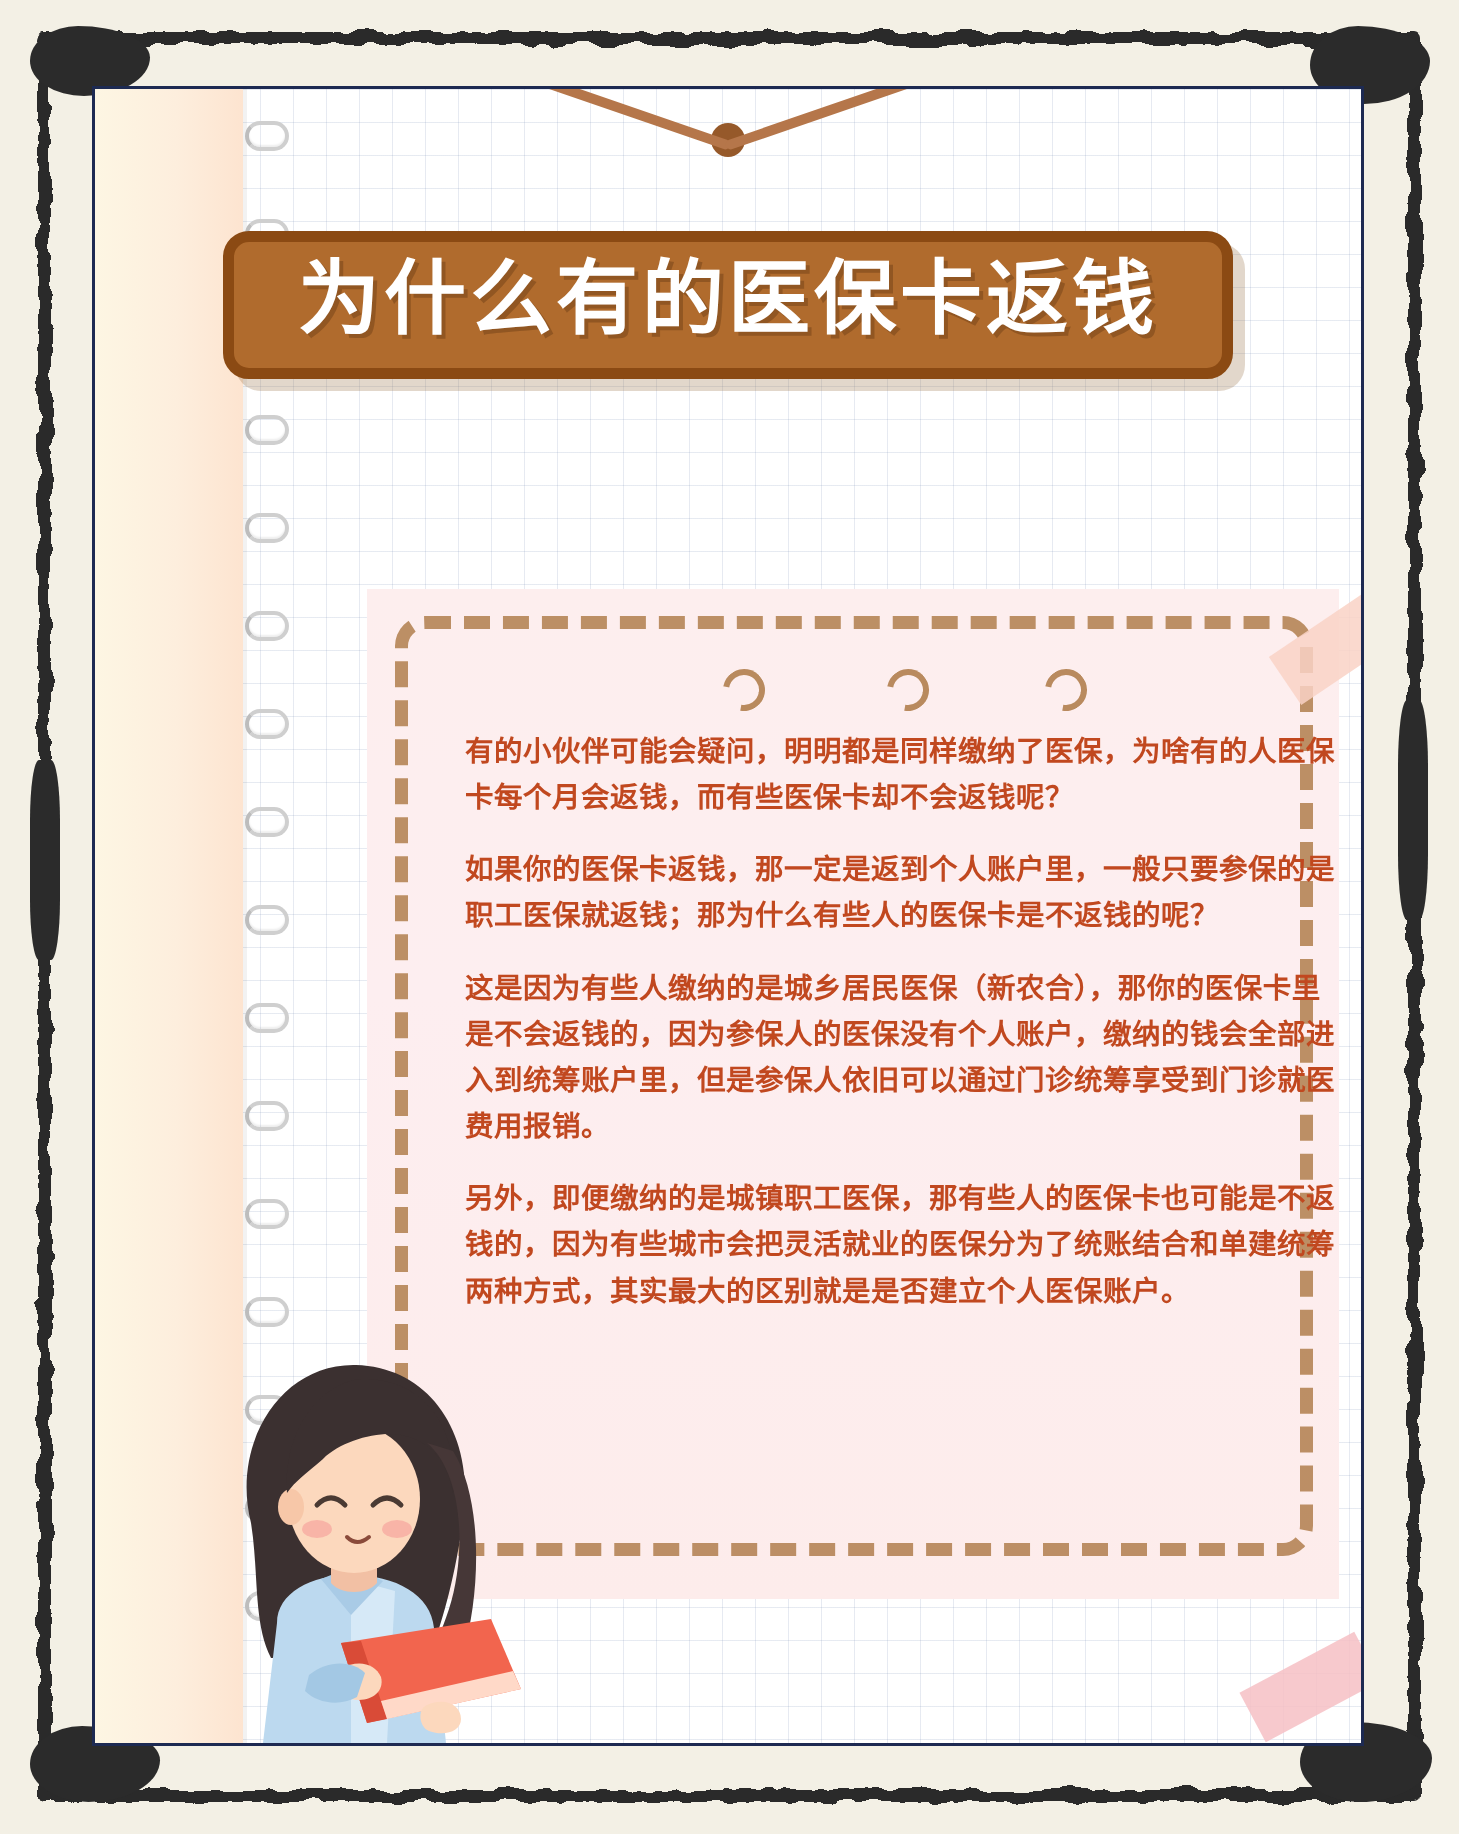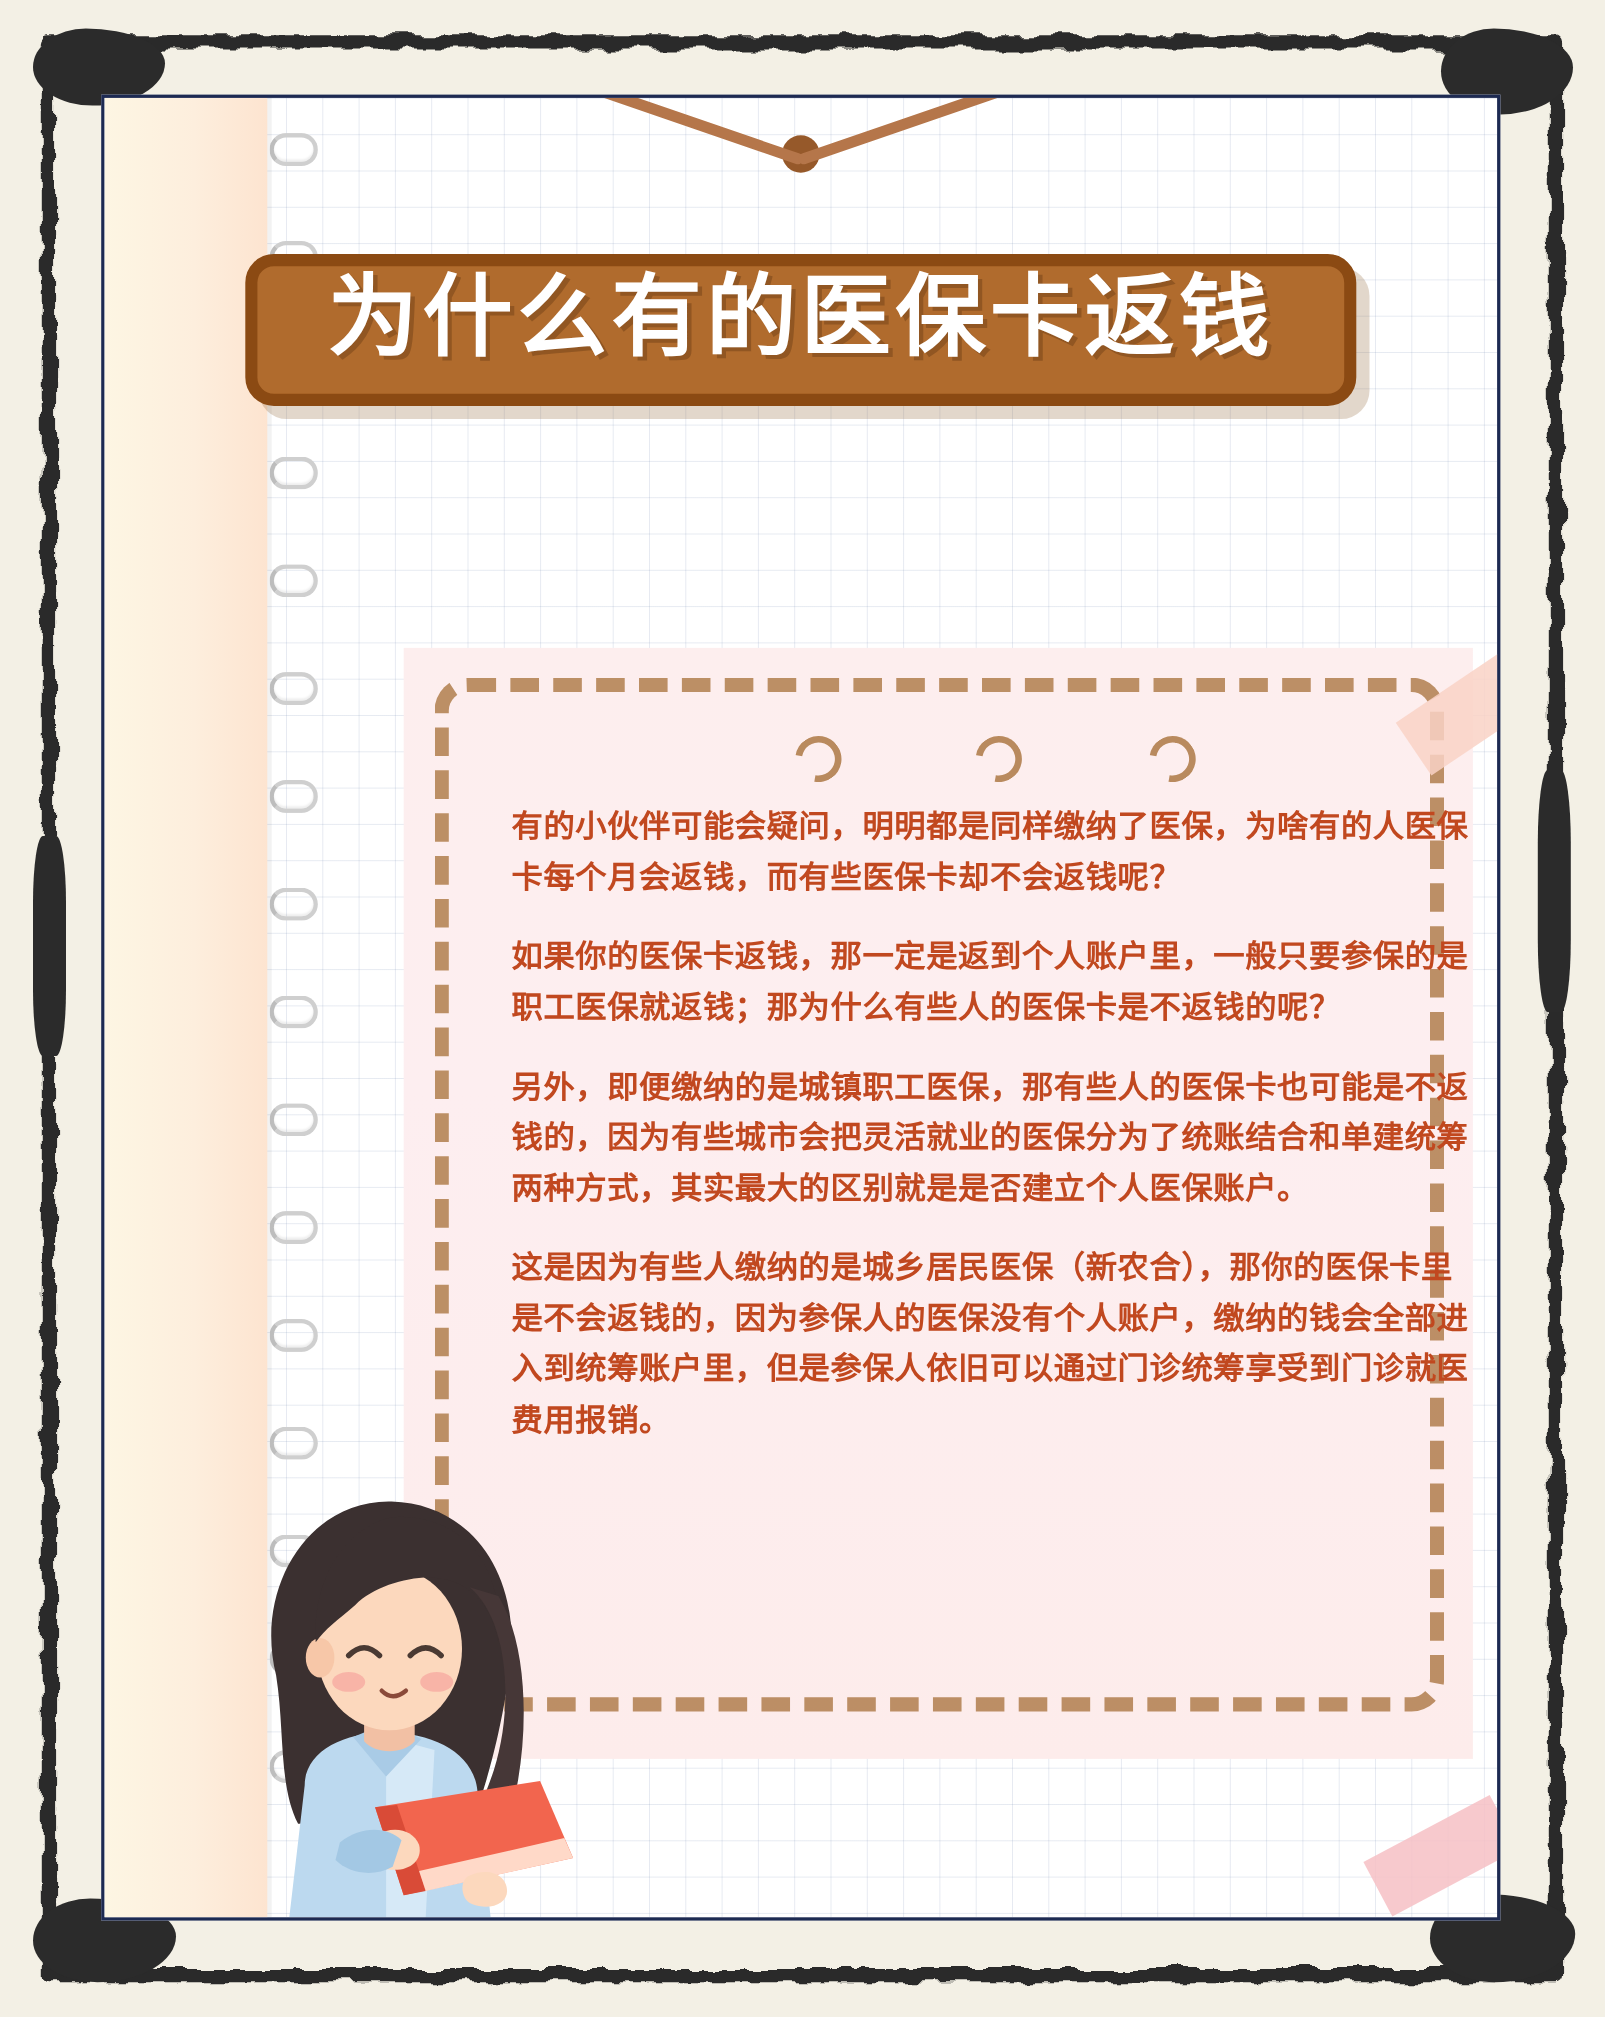--- a/index.html
+++ b/index.html
@@ -126,21 +126,21 @@
   .title-plate {
     position: absolute;
     left: 50%;
     top: 142px;
     transform: translateX(-50%);
     width: 1010px;
     box-sizing: border-box;
     background: #b06b2d;
     border: 11px solid #8b4a13;
     border-radius: 26px;
-    padding: 2px 30px 24px;
+    padding: 12px 30px 24px;
     text-align: center;
     box-shadow: 12px 12px 0 rgba(150,110,70,.28);
   }
   .title-plate .title-text {
     font-family: "DejaVu Sans", "Liberation Sans", sans-serif;
     font-weight: bold;
     font-size: 82px;
     letter-spacing: 4px;
     color: #ffffff;
     line-height: 1.1;
@@ -297,22 +297,22 @@
     <div class="hole" style="left:628px;top:580px;"></div>
     <div class="hole" style="left:792px;top:580px;"></div>
     <div class="hole" style="left:950px;top:580px;"></div>
 
     <div class="tape t1"></div>
     <div class="tape t2"></div>
 
     <div class="body-text" id="body-text">
         <p><span>有的小伙伴可能会疑问，明明都是同样缴纳了医保，为啥有的人医保卡每个月会返钱，而有些医保卡却不会返钱呢？</span></p>
         <p><span>如果你的医保卡返钱，那一定是返到个人账户里，一般只要参保的是职工医保就返钱；那为什么有些人的医保卡是不返钱的呢？</span></p>
+        <p><span>这是因为有些人缴纳的是城乡居民医保（新农合），那你的医保卡里是不会返钱的，因为参保人的医保没有个人账户，缴纳的钱会全部进入到统筹账户里，但是参保人依旧可以通过门诊统筹享受到门诊就医费用报销。</span></p>
         <p><span>另外，即便缴纳的是城镇职工医保，那有些人的医保卡也可能是不返钱的，因为有些城市会把灵活就业的医保分为了统账结合和单建统筹两种方式，其实最大的区别就是是否建立个人医保账户。</span></p>
-        <p><span>这是因为有些人缴纳的是城乡居民医保（新农合），那你的医保卡里是不会返钱的，因为参保人的医保没有个人账户，缴纳的钱会全部进入到统筹账户里，但是参保人依旧可以通过门诊统筹享受到门诊就医费用报销。</span></p>
       </div>
 
     <div class="girl">
       <svg viewBox="0 0 330 420" width="330" height="420">
 
         <path d="M60 200 C40 120 90 40 165 42 C238 44 285 110 272 198 C262 265 250 300 240 330 L80 335 C62 300 68 250 60 200 Z" fill="#3b3030"></path>
 
         <path d="M86 300 C86 270 120 252 160 252 C205 252 240 272 243 305 L255 420 L72 420 Z" fill="#bcd9ef"></path>
         <path d="M160 256 L160 420 L196 420 L204 268 Z" fill="#d6e9f7"></path>
 

